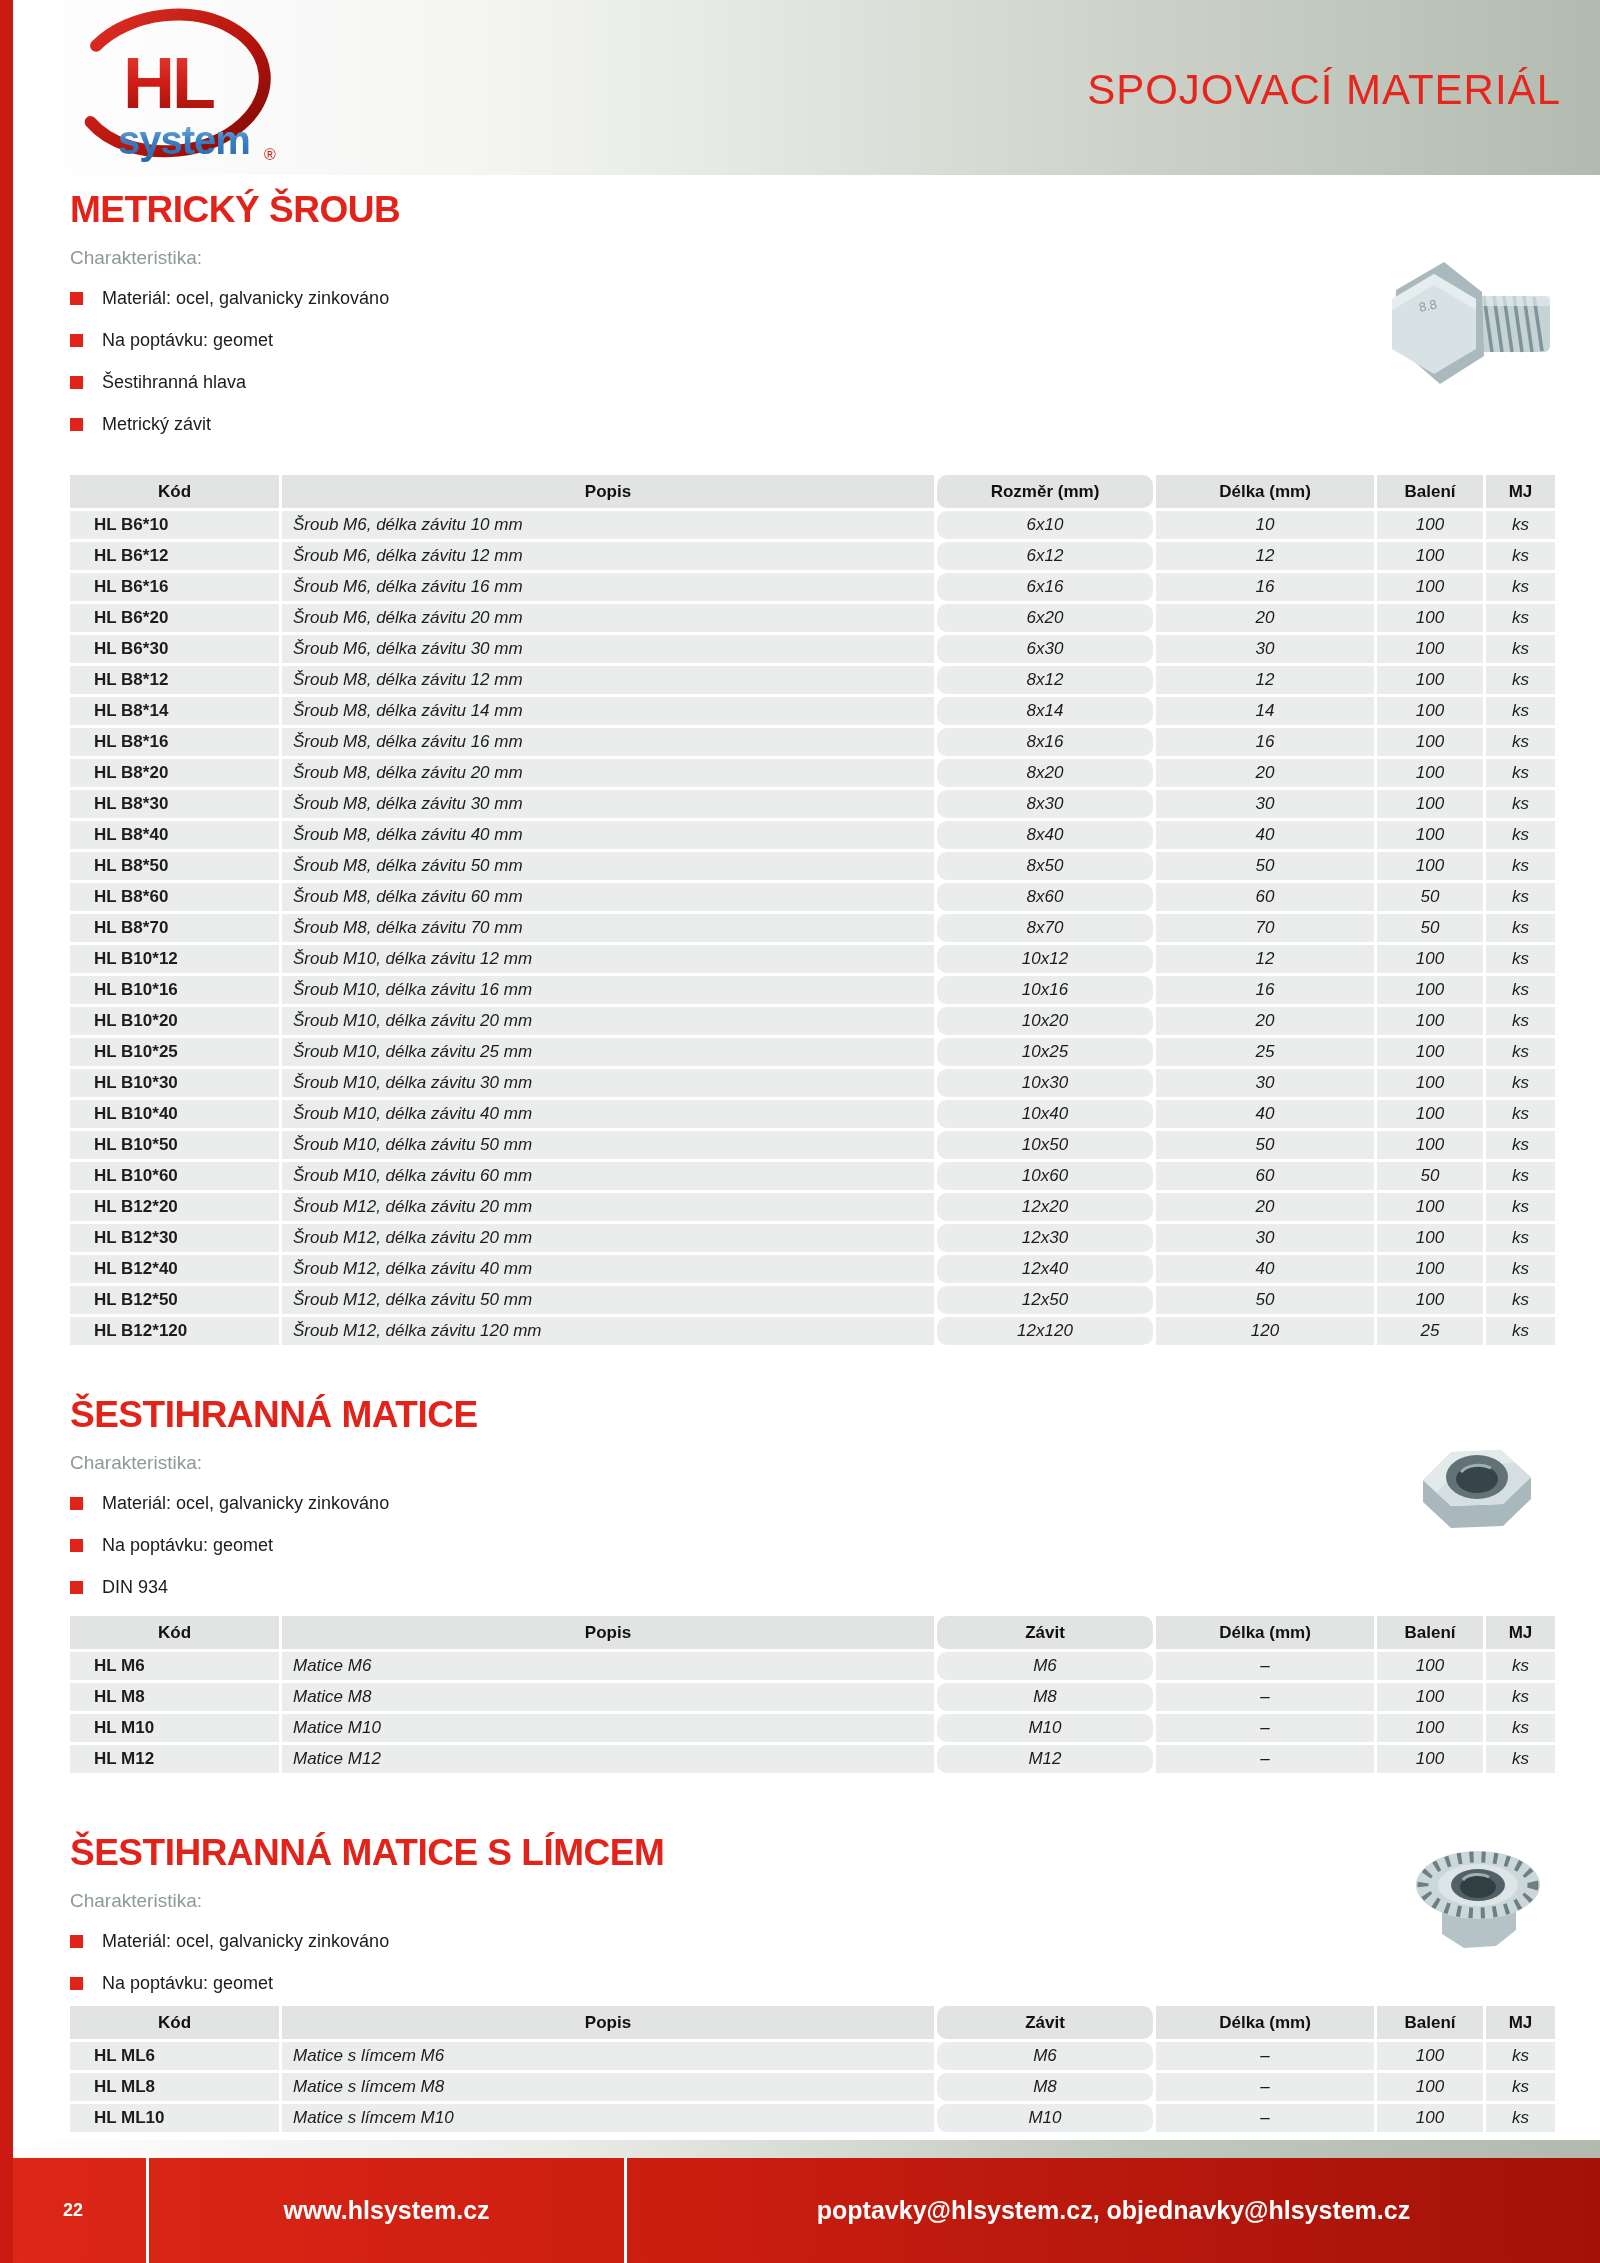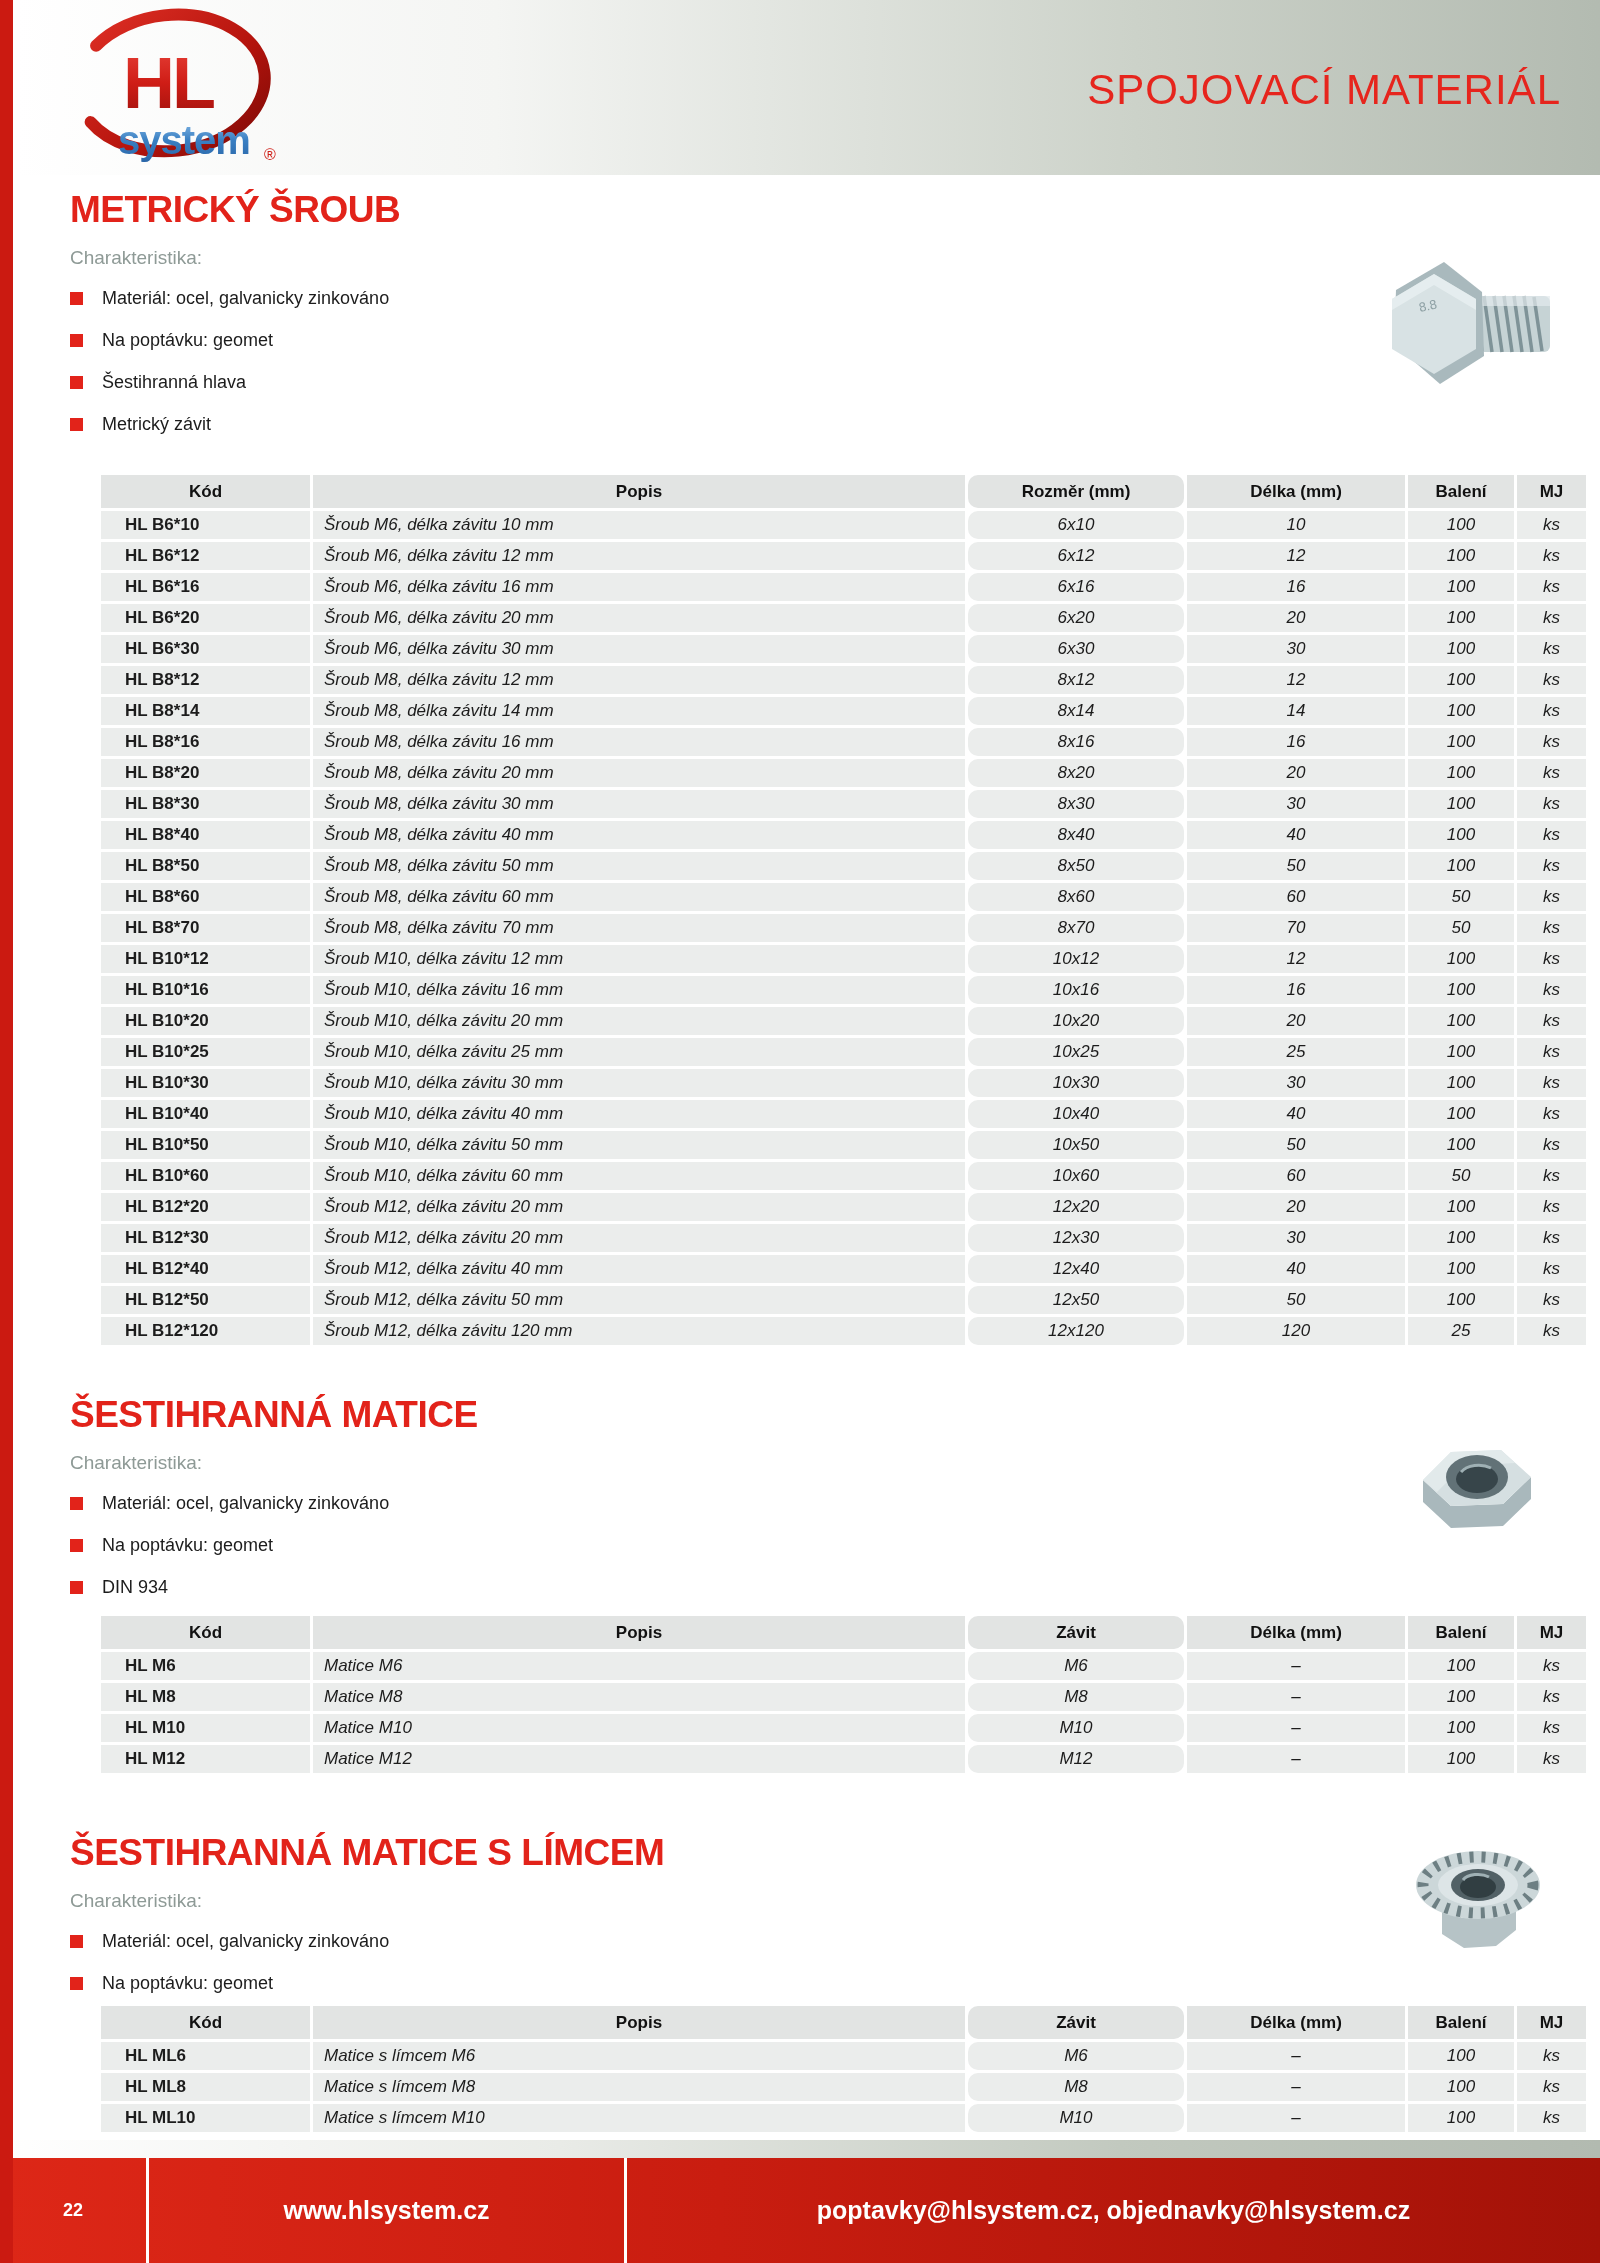--- a/index.html
+++ b/index.html
@@ -30,21 +30,21 @@
     font-size:37px; font-weight:bold; letter-spacing:-0.5px;
     color:#e2231a; line-height:40px; margin-bottom:16px; text-transform:uppercase;
   }
   .char-label { font-size:19px; font-weight:normal; color:#8e9a96; line-height:24px; margin-bottom:6px; }
   .bullets { list-style:none; }
   .bullet { display:flex; align-items:center; height:27px;margin-top:15px; }
   .sq { width:13px; height:13px; background:#e2231a; margin-right:19px; flex:0 0 auto; }
   .bullet-text { font-size:18px; color:#1c1c1c; }
 
   
-  .tbl { width:1485px;margin-left:31px; }
+  .tbl { width:1485px; }
   .trow { display:flex; gap:3px; margin-bottom:3px; }
   .cell { display:flex; align-items:center; }
   .thead-row .cell { background:#e2e4e3; height:33px; font-weight:bold; font-size:17px; color:#111; justify-content:center; }
   .tbody .cell { background:#ebedec; height:28px; font-size:17px; color:#1c1c1c; font-style:italic; justify-content:center; }
   .trow .cell:nth-child(1) { width:209px; flex:0 0 auto; }
   .trow .cell:nth-child(2) { width:652px; flex:0 0 auto; }
   .trow .cell:nth-child(3) { width:216px; flex:0 0 auto;border-radius:10px; }
   .trow .cell:nth-child(4) { width:218px; flex:0 0 auto; }
   .trow .cell:nth-child(5) { width:106px; flex:0 0 auto; }
   .trow .cell:nth-child(6) { flex:1 1 auto; }

